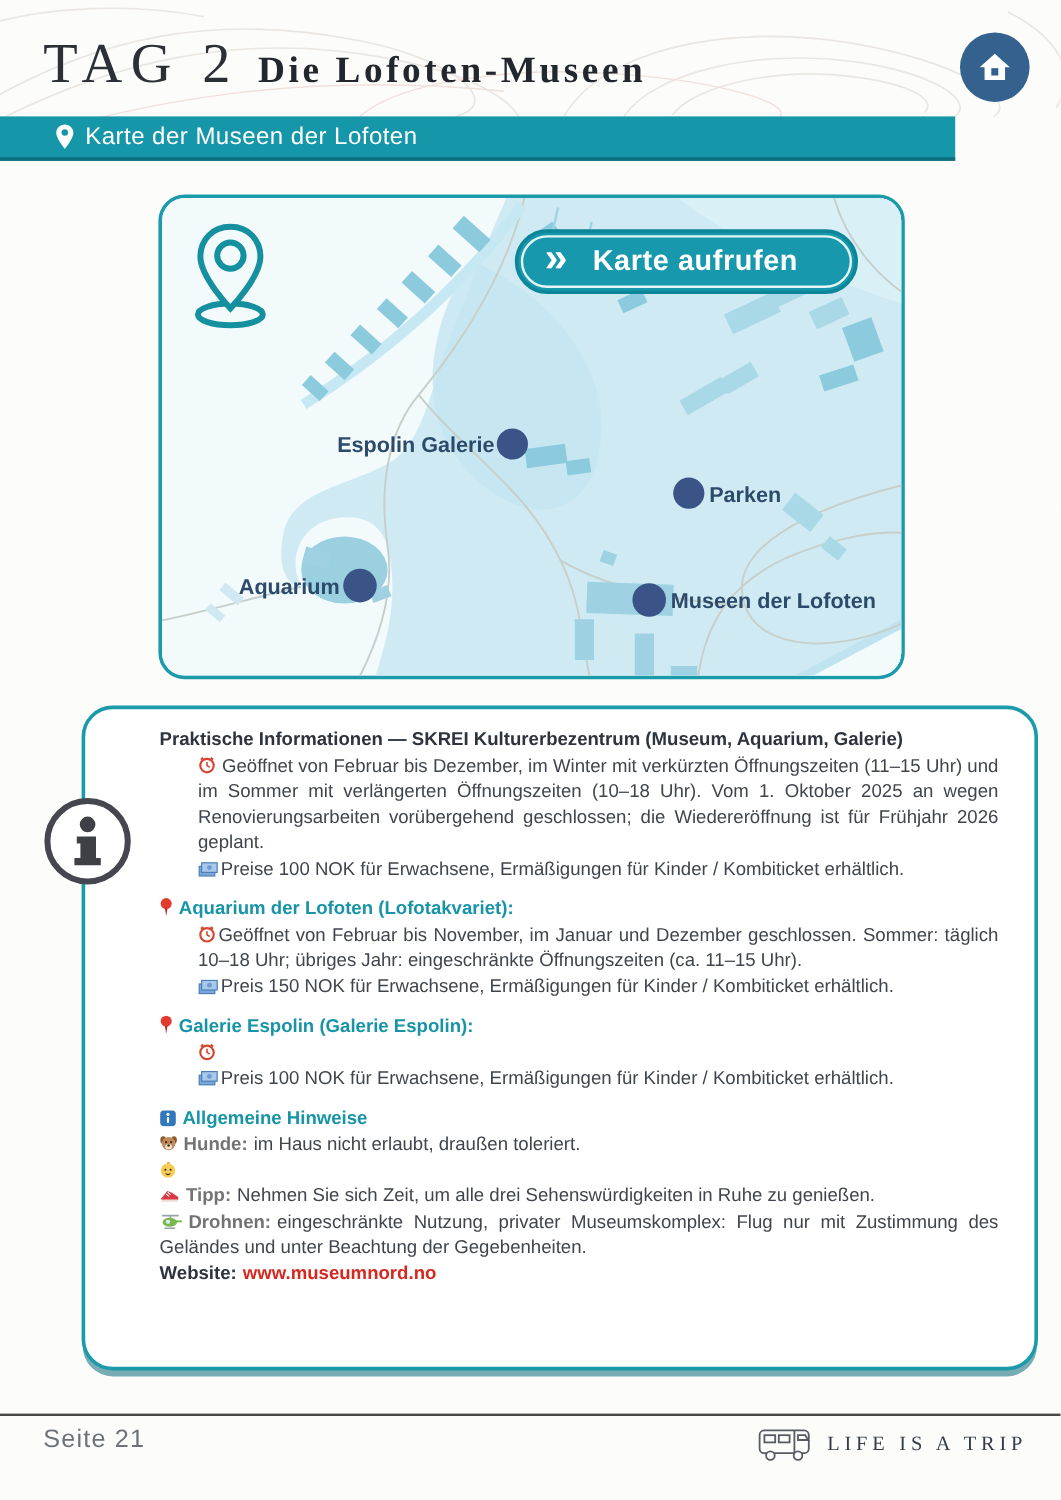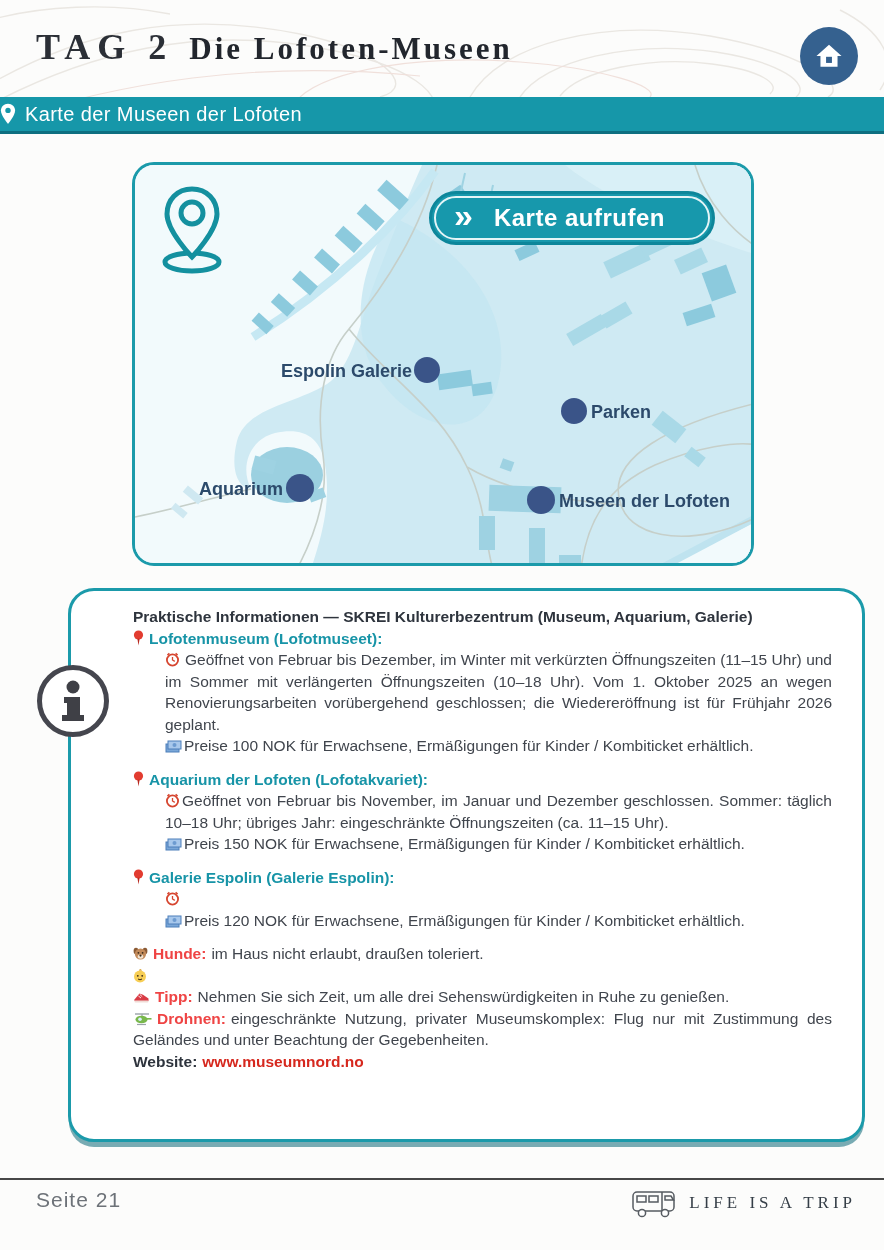--- a/index.html
+++ b/index.html
@@ -2,28 +2,28 @@
 <html><head>
 <meta charset="utf-8">
 <style>
   * { margin:0; padding:0; box-sizing:border-box; }
   body { width:884px; height:1250px; background:#ffffff; font-family:"Liberation Sans", sans-serif; }
   #page { position:relative; width:884px; height:1250px; background:#fcfcfb; overflow:hidden; }
 
   
   #contours { position:absolute; left:0; top:0; }
   .header-row { position:absolute; left:36px; top:26px; display:flex; align-items:baseline; }
-  .day-label { font-family:"Liberation Serif", serif; font-weight:700; font-size:36px; letter-spacing:7px; color:#2b2f36; }
+  .day-label { font-family:"Liberation Serif", serif; font-weight:400; font-size:47px; letter-spacing:7px; color:#2b2f36; }
   .page-title { font-family:"Liberation Serif", serif; font-weight:700; font-size:31px; letter-spacing:3px; color:#22262d; margin-left:16px; }
   .home-btn { position:absolute; right:26px; top:27px; width:58px; height:58px; border-radius:50%;
               background:#35618f; display:flex; align-items:center; justify-content:center; cursor:pointer; }
 
   
-  .banner { position:absolute; left:0; top:97px; width:884px; height:37px; background:#1697a9;
-            border-bottom:3px solid #0e6f80; display:flex; align-items:center; }
+  .banner { position:absolute; left:0; top:97px; width:796px; height:37px; background:#1697a9;
+            border-bottom:3px solid #0e6f80; display:flex; align-items:center; padding-left:46px; }
   .banner-label { color:#ffffff; font-size:20px; letter-spacing:0.4px; margin-left:9px; font-weight:400; }
 
   
   .map-card { position:absolute; left:132px; top:162px; width:622px; height:404px;
               border:3px solid #1b9aaa; border-radius:22px; overflow:hidden; background:#cfeaf3; }
   .map-card svg.mapart { position:absolute; left:0; top:0; }
   .map-pin-outline { position:absolute; left:24px; top:18px; }
   .map-btn { position:absolute; left:294px; top:26px; width:286px; height:54px; background:#1798ac;
              border:3px solid #0d869a; border-radius:28px; display:flex; align-items:center; cursor:pointer; }
   .map-btn .inner-ring { position:absolute; inset:2px; border:2px solid #e4f5f7; border-radius:23px; pointer-events:none; }
@@ -35,21 +35,21 @@
               border:3px solid #1b9aaa; border-radius:26px; box-shadow:0 6px 0 -1px rgba(11,104,120,0.55); }
   .info-badge { position:absolute; left:-34px; top:74px; width:72px; height:72px; border-radius:50%;
                 background:#ffffff; border:5px solid #45464e; display:flex; align-items:center; justify-content:center; }
   .info-content { position:absolute; left:0; top:0; width:100%; height:100%; padding:15px 30px 14px 62px;
                   font-size:15.5px; line-height:21.5px; color:#40454d; text-align:justify; }
   .info-title { font-weight:700; color:#2e343d; }
   .sec { margin-top:0; }
   .sec + .sec, .notes { margin-top:12px; }
   .sec-heading { color:#1794a7; font-weight:700; }
   .price-row, .hours-row { color:#40454d;margin-left:32px; }
-  b.lead { color:#ef4444; margin-right:5px; }
+  b.lead { color:#737373; margin-right:5px; }
   .website-row { font-weight:700; color:#2e343d; }
   .link { color:#d6281e; font-weight:700; text-decoration:none; cursor:pointer; margin-left:5px; }
 
   
   .ico { display:inline-block; vertical-align:-2px; margin-right:5px; }
   .ico.tight { margin-right:2px; }
 
   
   .footer-line { position:absolute; left:0; top:1178px; width:884px; height:2px; background:#474747; }
   .page-num { position:absolute; left:36px; top:1188px; font-size:21px; color:#6d7278; letter-spacing:1px; }
@@ -206,26 +206,20 @@
     <div class="info-badge">
       <svg width="34" height="44" viewBox="0 0 34 44">
         <circle cx="17" cy="8" r="6.5" fill="#3f4046"></circle>
         <path d="M8 18 h16 v18 h4 v6 H6 v-6 h5 V24 H8 Z" fill="#3f4046"></path>
       </svg>
     </div>
     <div class="info-content">
       <div class="info-title">Praktische Informationen — SKREI Kulturerbezentrum (Museum, Aquarium, Galerie)</div>
 
       <div class="sec">
-        <div class="sec-heading">
-          <svg class="ico" width="11" height="16" viewBox="0 0 11 16">
-            <circle cx="5.5" cy="5" r="4.6" fill="#e23c30"></circle>
-              <polygon points="4.4,8.8 6.6,8.8 5.5,15.5" fill="#b8281e"></polygon>
-          </svg><span>Lofotenmuseum (Lofotmuseet):</span>
-        </div>
         <div class="hours-row">
           <svg class="ico" width="15" height="15" viewBox="0 0 15 15">
             <circle cx="7.5" cy="8" r="5.6" fill="#fff" stroke="#d6452f" stroke-width="1.8"></circle>
             <path d="M7.5 5 v3 l2.3 1.4" stroke="#d6452f" stroke-width="1.3" fill="none"></path>
             <path d="M2.4 3 L4.4 1.4 M12.6 3 L10.6 1.4" stroke="#d6452f" stroke-width="1.6"></path>
           </svg><span>Geöffnet von Februar bis Dezember, im Winter mit verkürzten Öffnungszeiten (11–15 Uhr) und im Sommer mit verlängerten Öffnungszeiten (10–18 Uhr). Vom 1. Oktober 2025 an wegen Renovierungsarbeiten vorübergehend geschlossen; die Wiedereröffnung ist für Frühjahr 2026 geplant.</span>
         </div>
         <div class="price-row">
           <svg class="ico tight" width="17" height="13" viewBox="0 0 17 13">
             <rect x="1" y="4" width="13" height="8" fill="#7aa7d8" stroke="#4c7fba"></rect>
@@ -270,25 +264,32 @@
             <circle cx="7.5" cy="8" r="5.6" fill="#fff" stroke="#d6452f" stroke-width="1.8"></circle>
             <path d="M7.5 5 v3 l2.3 1.4" stroke="#d6452f" stroke-width="1.3" fill="none"></path>
             <path d="M2.4 3 L4.4 1.4 M12.6 3 L10.6 1.4" stroke="#d6452f" stroke-width="1.6"></path>
           </svg>
         </div>
         <div class="price-row">
           <svg class="ico tight" width="17" height="13" viewBox="0 0 17 13">
             <rect x="1" y="4" width="13" height="8" fill="#7aa7d8" stroke="#4c7fba"></rect>
             <rect x="3" y="1" width="13" height="8" fill="#a8c8ec" stroke="#4c7fba"></rect>
             <circle cx="9.5" cy="5" r="2" fill="#6d9bd0"></circle>
-          </svg><span>Preis 120 NOK für Erwachsene, Ermäßigungen für Kinder / Kombiticket erhältlich.</span>
+          </svg><span>Preis 100 NOK für Erwachsene, Ermäßigungen für Kinder / Kombiticket erhältlich.</span>
         </div>
       </div>
 
       <div class="notes">
+        <div class="sec-heading">
+          <svg class="ico" width="14" height="14" viewBox="0 0 14 14">
+            <rect x="0.5" y="0.5" width="13" height="13" rx="3" fill="#3178bd"></rect>
+            <circle cx="7" cy="3.6" r="1.3" fill="#fff"></circle>
+              <rect x="6.1" y="5.6" width="1.8" height="5.2" rx="0.9" fill="#fff"></rect>
+          </svg><span>Allgemeine Hinweise</span>
+        </div>
         <div>
           <svg class="ico" width="15" height="14" viewBox="0 0 15 14">
             <ellipse cx="3" cy="4" rx="2.4" ry="3.2" fill="#8a5a34"></ellipse>
               <ellipse cx="12" cy="4" rx="2.4" ry="3.2" fill="#8a5a34"></ellipse>
             <circle cx="7.5" cy="7" r="5.6" fill="#c28a5a"></circle>
               <ellipse cx="7.5" cy="9.6" rx="2.8" ry="2.2" fill="#f3e3d0"></ellipse>
             <circle cx="7.5" cy="8.6" r="1.1" fill="#3a2a1a"></circle>
               <circle cx="5.4" cy="5.8" r="0.9" fill="#3a2a1a"></circle>
               <circle cx="9.6" cy="5.8" r="0.9" fill="#3a2a1a"></circle>
           </svg><b class="lead">Hunde:</b><span>im Haus nicht erlaubt, draußen toleriert.</span>

